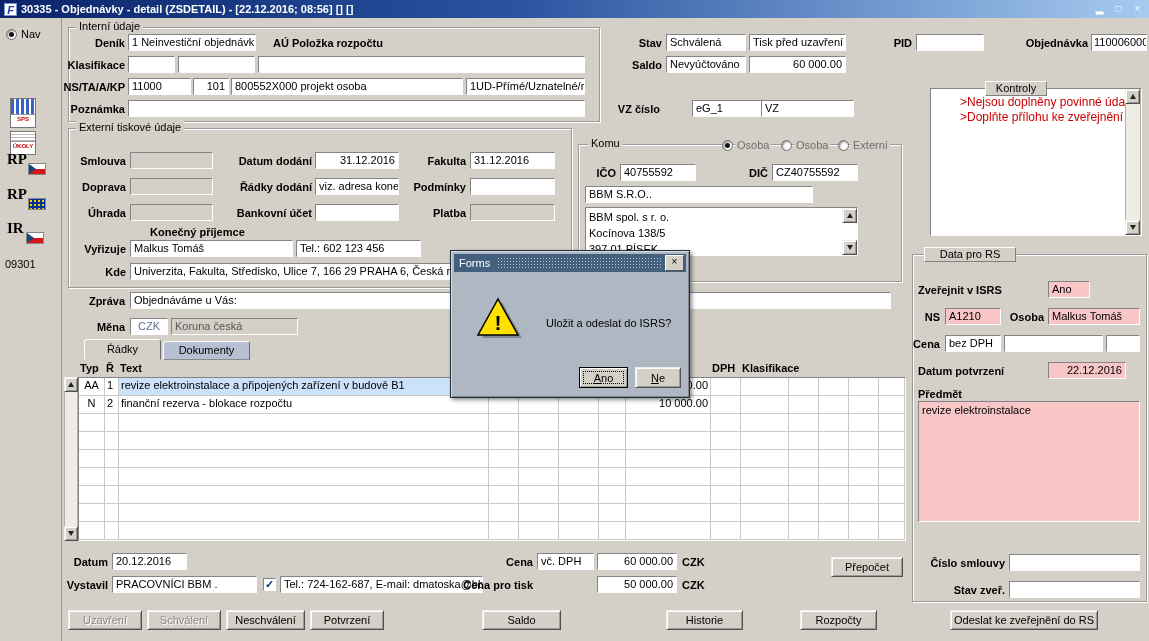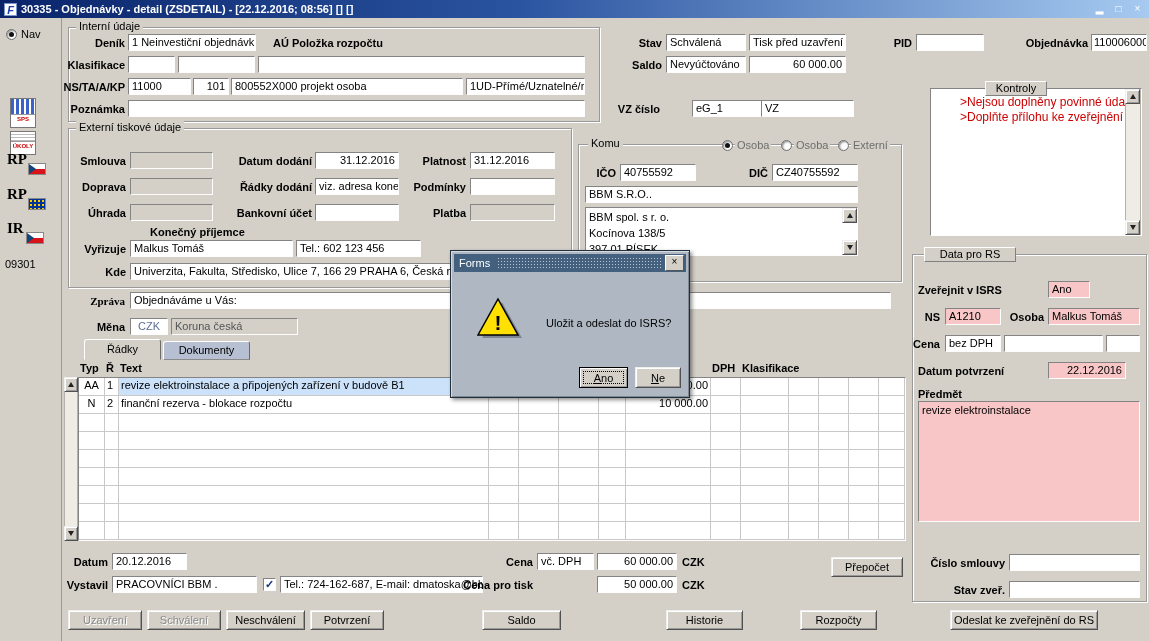--- a/index.html
+++ b/index.html
@@ -146,21 +146,21 @@
       <span class="tri down"></span>
     </div>
 
   <div class="group" style="left:68px;top:128px;width:502px;height:158px;"></div>
   <div class="group-label" style="left:76px;top:121px;">Externí tiskové údaje</div>
 
   <div class="lbl r" style="left:70px;top:155px;width:56px;">Smlouva</div>
   <div class="fld gray" style="left:130px;top:152px;width:83px;"></div>
   <div class="lbl r" style="left:216px;top:155px;width:96px;">Datum dodání</div>
   <div class="fld num" style="left:315px;top:152px;width:84px;">31.12.2016</div>
-  <div class="lbl r" style="left:404px;top:155px;width:62px;">Platnost</div>
+  <div class="lbl r" style="left:404px;top:155px;width:62px;">Fakulta</div>
   <div class="fld" style="left:470px;top:152px;width:85px;">31.12.2016</div>
 
   <div class="lbl r" style="left:70px;top:181px;width:56px;">Doprava</div>
   <div class="fld gray" style="left:130px;top:178px;width:83px;"></div>
   <div class="lbl r" style="left:216px;top:181px;width:96px;">Řádky dodání</div>
   <div class="fld" style="left:315px;top:178px;width:84px;">viz. adresa kone</div>
   <div class="lbl r" style="left:404px;top:181px;width:62px;">Podmínky</div>
   <div class="fld" style="left:470px;top:178px;width:85px;"></div>
 
   <div class="lbl r" style="left:70px;top:207px;width:56px;">Úhrada</div>
@@ -182,34 +182,34 @@
   <div class="radio sel" style="left:722px;top:140px;z-index:2;"></div>
   <div class="rlabel" style="left:735px;top:139px;z-index:2;">Osoba</div>
   <div class="radio" style="left:781px;top:140px;z-index:2;"></div>
   <div class="rlabel" style="left:794px;top:139px;z-index:2;">Osoba</div>
   <div class="radio" style="left:838px;top:140px;z-index:2;"></div>
   <div class="rlabel" style="left:851px;top:139px;z-index:2;">Externí</div>
   <div class="lbl r" style="left:584px;top:167px;width:32px;">IČO</div>
   <div class="fld" style="left:620px;top:164px;width:76px;">40755592</div>
   <div class="lbl r" style="left:738px;top:167px;width:30px;">DIČ</div>
   <div class="fld" style="left:772px;top:164px;width:86px;">CZ40755592</div>
-  <div class="fld" style="left:585px;top:186px;width:273px;">BBM S.R.O..</div>
+  <div class="fld" style="left:585px;top:186px;width:228px;">BBM S.R.O..</div>
   <div class="sunken" style="left:585px;top:207px;width:273px;height:49px;">
     <div class="pre" style="position:absolute;left:3px;top:1px;line-height:16px;font-size:11px;">BBM spol. s r. o.
 Kocínova 138/5
 397 01  PÍSEK</div>
   </div>
   <div class="sb" style="left:842px;top:208px;">
       <span class="tri up"></span>
     </div>
   <div class="sb" style="left:842px;top:240px;">
       <span class="tri down"></span>
     </div>
 
-  <div class="lbl r" style="left:80px;top:295px;width:45px;font-family:Liberation Serif, serif;">Zpráva</div>
+  <div class="lbl r" style="left:80px;top:295px;width:45px;">Zpráva</div>
   <div class="fld" style="left:130px;top:292px;width:761px;">Objednáváme u Vás:</div>
   <div class="lbl r" style="left:80px;top:321px;width:45px;">Měna</div>
   <div class="fld ctr" style="left:130px;top:318px;width:38px;color:#5c6f93;">CZK</div>
   <div class="fld gray" style="left:171px;top:318px;width:127px;color:#555;">Koruna česká</div>
 
   <div class="tab on" style="left:84px;top:339px;width:77px;">Řádky</div>
   <div class="tab off" style="left:163px;top:341px;width:87px;">Dokumenty</div>
 
   <div class="thead" style="left:78px;top:360px;width:828px;height:17px;">
       <div class="hc" style="width: 26px;">Typ</div>

